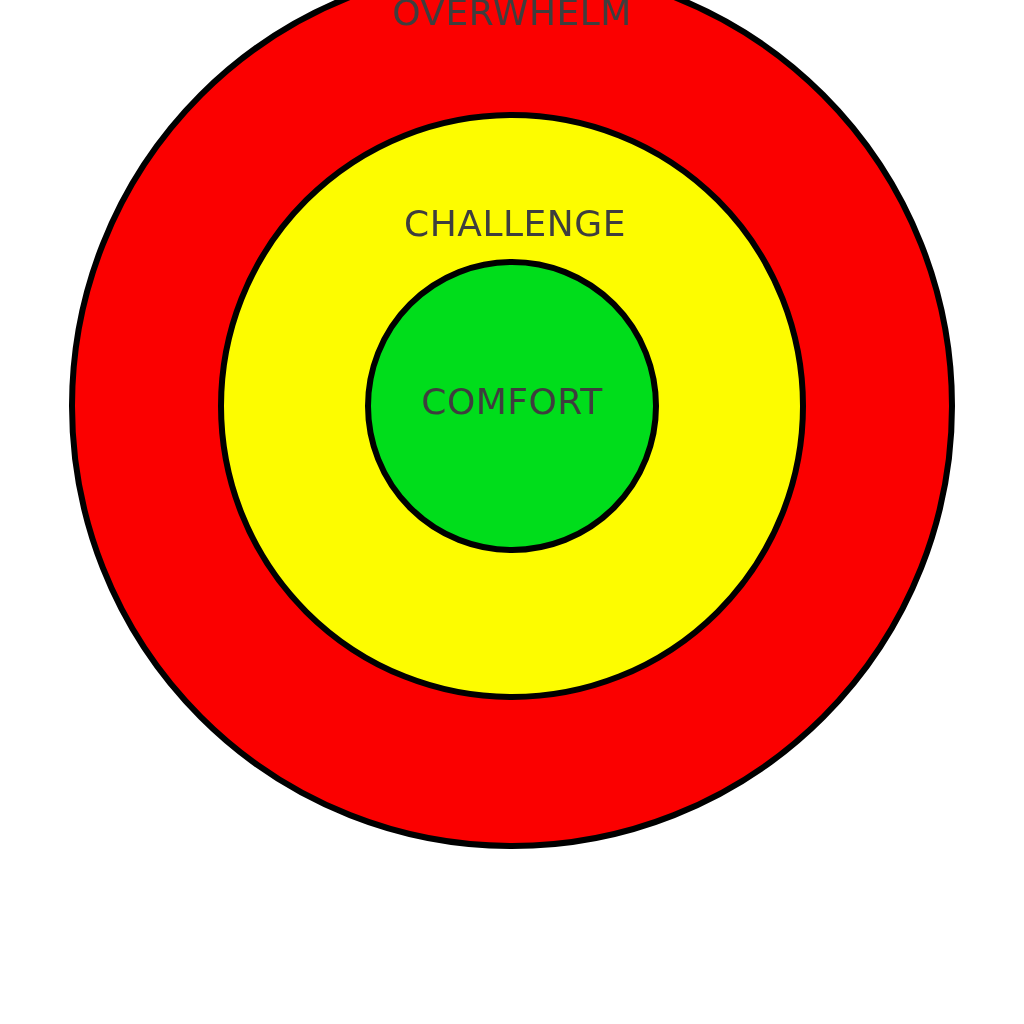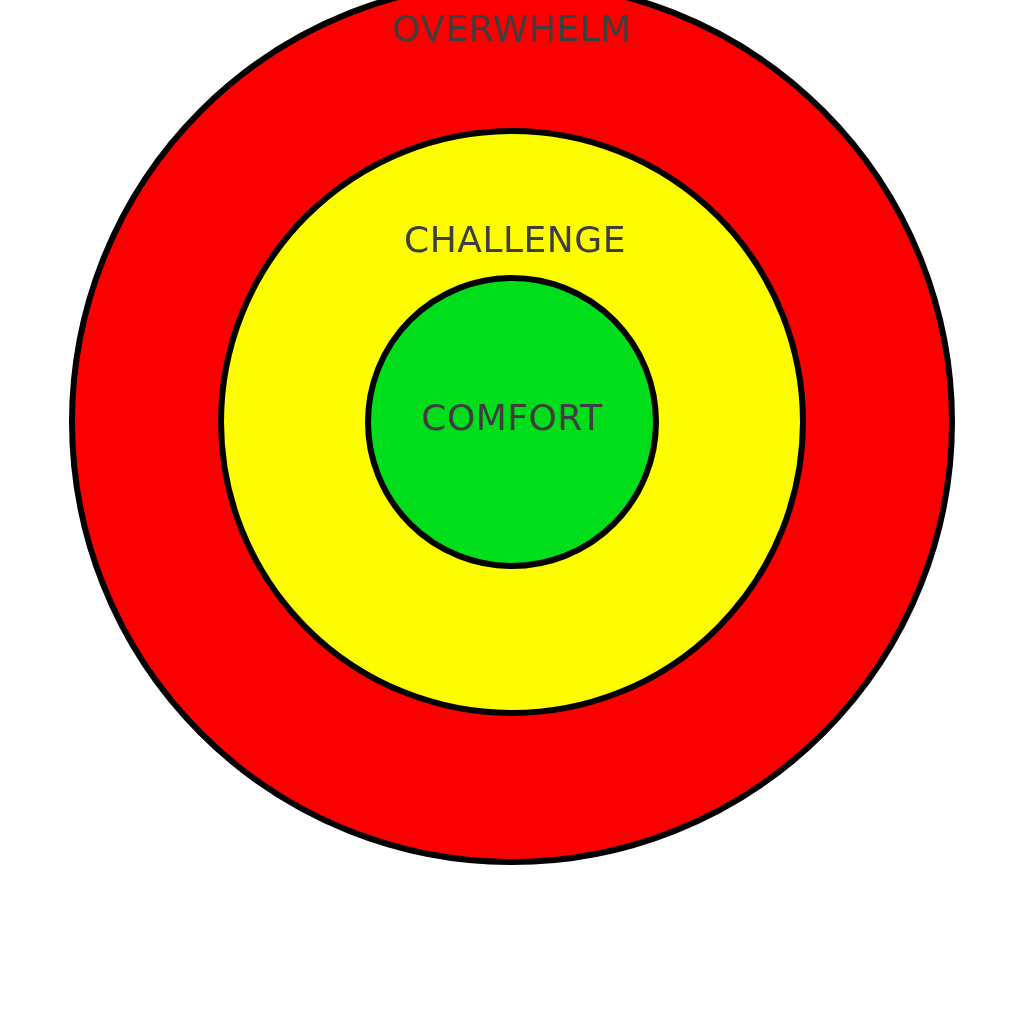--- a/index.html
+++ b/index.html
@@ -9,21 +9,20 @@
     height: 1024px;
     background: #ffffff;
     overflow: hidden;
   }
   .diagram-wrap {
     width: 1024px;
     height: 812px;
     display: flex;
     align-items: center;
     justify-content: center;
-    margin-top: 16px;
   }
   svg {
     width: 1024px;
     height: 1024px;
     display: block;
   }
   text.zone-label {
     font-family: "DejaVu Sans", "Liberation Sans", sans-serif;
     font-size: 36px;
     font-weight: 400;

